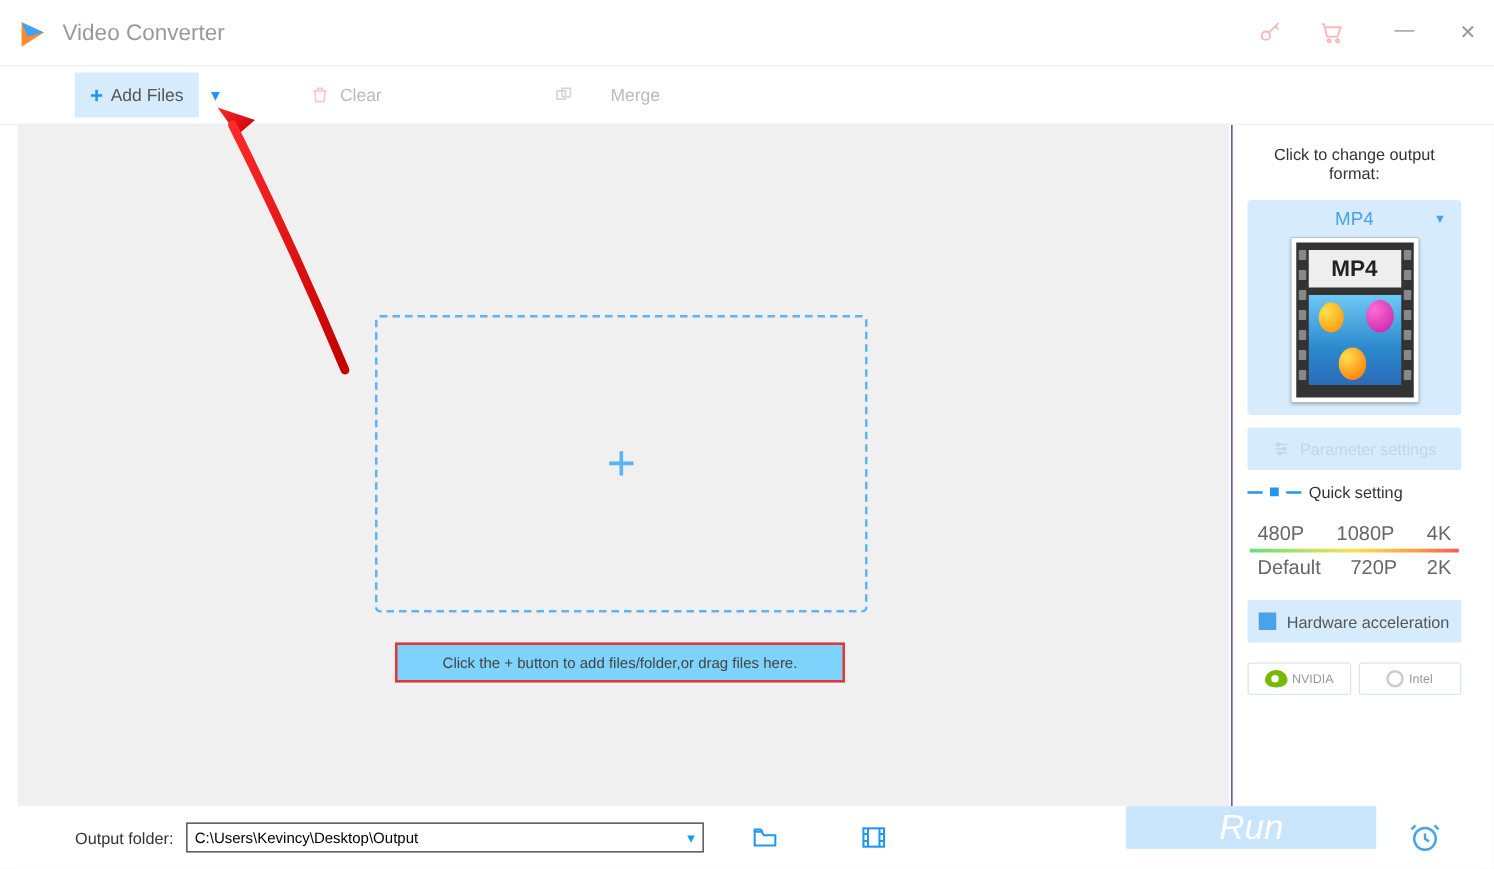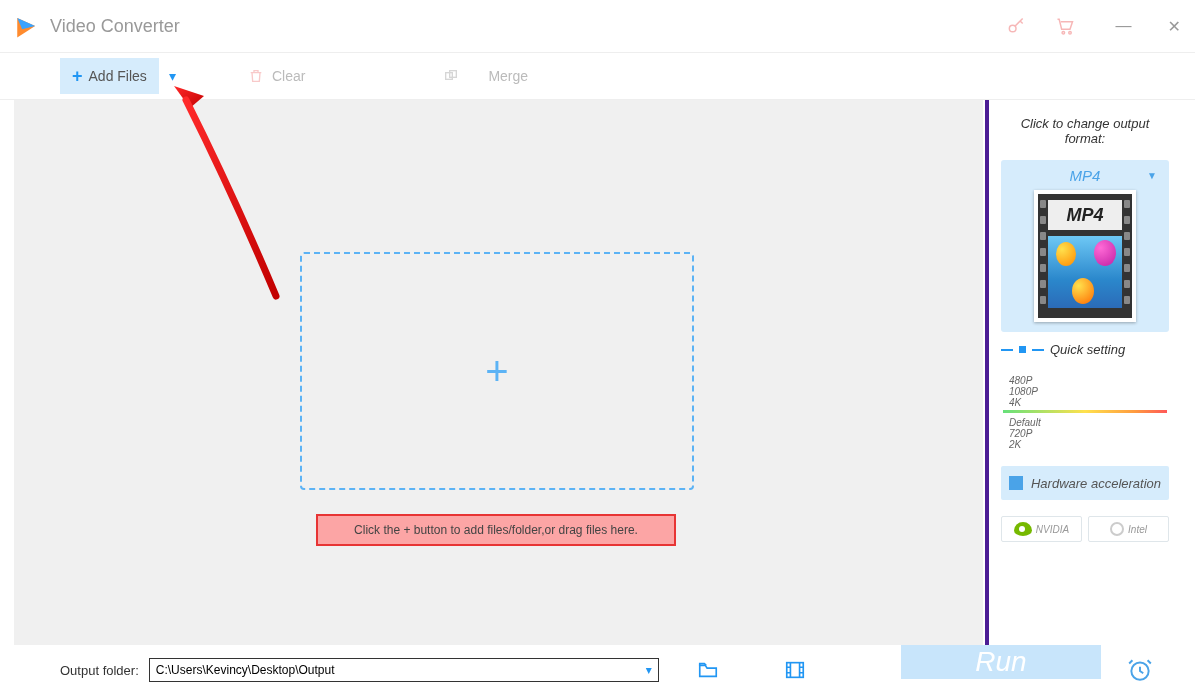--- a/index.html
+++ b/index.html
@@ -25,54 +25,54 @@
     .disabled-txt { color: #bbb; }
     .trash-icon, .merge-icon { margin-right: 8px; opacity: .6; }
     .tb-spacer { margin-left: 36px; }
     .tb-spacer2 { margin-left: 110px; gap: 21px; }
 
     
     .main { position: absolute; top: 100px; left: 14px; right: 14px; bottom: 50px; display: flex; }
     .workspace { flex: 1; background: #f0f0f0; position: relative; }
     .dropzone { position: absolute; left: 286px; top: 152px; width: 394px; height: 238px; border: 2px dashed #5cb3f5; border-radius: 4px; display: flex; align-items: center; justify-content: center; cursor: pointer; }
     .drop-plus { color: #5cb3f5; font-size: 40px; font-weight: 300; }
-    .hint-box { position: absolute; left: 302px; top: 414px; width: 360px; height: 32px; border: 2px solid #e73434; display: flex; align-items: center; justify-content: center; background: #fca5a5; }
+    .hint-box { position: absolute; left: 302px; top: 414px; width: 360px; height: 32px; border: 2px solid #e73434; display: flex; align-items: center; justify-content: center; background: #7dd3fc; }
     .hint-txt { color: #444; font-size: 12px; }
     .arrow { position: absolute; left: 150px; top: -14px; pointer-events: none; }
 
     
-    .right-panel { width: 196px; background: #fff; border-left: 4px solid #4c1d95; padding: 16px 12px 10px; display: flex; flex-direction: column; gap: 10px; margin-left: 2px; font-style: italic; }
+    .right-panel { width: 196px; background: #fff; border-left: 1px solid #4c1d95; padding: 16px 12px 10px; display: flex; flex-direction: column; gap: 10px; margin-left: 2px; }
     .rp-hint { font-size: 13px; text-align: center; color: #333; margin-bottom: 4px; }
     .format-card { background: #d6ecfc; border-radius: 3px; padding-bottom: 10px; }
     .format-header { display: flex; align-items: center; justify-content: center; position: relative; height: 30px; color: #4aa3e8; font-size: 15px; }
     .format-dd { position: absolute; right: 12px; color: #4aa3e8; font-size: 10px; }
     .format-preview { width: 102px; height: 132px; margin: 0 auto; border: 4px solid #fff; background: #333; position: relative; box-shadow: 0 1px 3px rgba(0,0,0,.3); overflow: hidden; }
     .film-hole { position: absolute; width: 6px; height: 8px; background: #888; border-radius: 1px; }
     .mp4-badge { position: absolute; top: 6px; left: 10px; right: 10px; height: 30px; background: #eee; color: #222; font-size: 18px; font-weight: bold; display: flex; align-items: center; justify-content: center; }
     .scene { position: absolute; top: 42px; left: 10px; right: 10px; bottom: 10px; background: linear-gradient(180deg,#6ec8f5 0%,#2b88cc 60%,#2b6bb8 100%); }
     .balloon { position: absolute; border-radius: 50%; }
     .param-btn { height: 34px; background: #d6ecfc; display: flex; align-items: center; justify-content: center; font-size: 13px; color: #bbd8ee; gap: 8px; border-radius: 2px; }
     .quick-setting { display: flex; align-items: center; color: #333; font-size: 13px; gap: 6px; }
     .qs-dot { width: 7px; height: 7px; background: #2196f3; }
     .qs-line { height: 2px; width: 12px; background: #2196f3; }
     .slider-wrap { padding: 8px 2px 0; }
-    .slider-labels { display: flex; justify-content: space-between; font-size: 10px; color: #666; padding: 0 6px; margin-bottom: 2px; flex-direction: column; }
+    .slider-labels { display: flex; justify-content: space-between; font-size: 16px; color: #666; padding: 0 6px; margin-bottom: 2px; }
     .slider-track { height: 3px; background: linear-gradient(90deg,#66e07a 0%, #ffe14d 50%, #ff9c3f 80%, #ff5858 100%); margin-bottom: 4px; }
     .hw-btn { height: 34px; background: #d6ecfc; display: flex; align-items: center; justify-content: center; font-size: 13px; color: #555; gap: 8px; border-radius: 2px; margin-top: 4px; }
     .chip-icon { width: 14px; height: 14px; background: #4aa3e8; position: relative; }
     .vendor-row { display: flex; gap: 6px; margin-top: 6px; }
     .vendor-chip { flex: 1; height: 26px; border: 1px solid #dfe6ea; border-radius: 2px; display: flex; align-items: center; justify-content: center; font-size: 10px; color: #999; gap: 4px; text-align: center; }
     .nv-eye { width: 18px; height: 14px; background: #76b900; border-radius: 50% 50% 50% 50% / 60% 60% 40% 40%; position: relative; }
     .nv-eye::after { content:''; position:absolute; left:5px; top:4px; width:6px; height:6px; background:#fff; border-radius:50%; }
     .intel-ring { width: 14px; height: 14px; border: 2px solid #ccc; border-radius: 50%; }
 
     
     .bottom-bar { position: absolute; bottom: 0; left: 14px; right: 14px; height: 50px; background: #fff; display: flex; align-items: center; gap: 10px; }
     .out-label { font-size: 13px; color: #333; margin-left: 46px; }
-    .out-input { width: 510px; height: 24px; border: 1px solid #333; padding: 0 6px; font-size: 12px; display: flex; align-items: center; justify-content: space-between; background: #fff; }
+    .out-input { width: 414px; height: 24px; border: 1px solid #333; padding: 0 6px; font-size: 12px; display: flex; align-items: center; justify-content: space-between; background: #fff; }
     .out-dd { color: #2196f3; }
     .out-icon { color: #2196f3; font-size: 22px; margin-left: 26px; cursor: pointer; }
     .run-btn { position: absolute; right: 80px; top: 0; bottom: 16px; width: 200px; background: #c8e5fb; color: #fff; display: flex; align-items: center; justify-content: center; font-size: 28px; font-weight: 500; font-style: italic; cursor: pointer; }
     .clock-icon { position: absolute; right: 28px; color: #4aa3e8; font-size: 22px; cursor: pointer; }
   </style>
 </head>
 <body>
 
 <div class="title-bar">
   <svg class="app-logo" viewBox="0 0 32 32">
@@ -162,20 +162,29 @@
           <span class="film-hole" style="right:2px;top:86px"></span>
           <span class="film-hole" style="right:2px;top:102px"></span>
         <div class="mp4-badge">MP4</div>
         <div class="scene">
           <div class="balloon" style="width:20px;height:24px;left:8px;top:6px;background:radial-gradient(circle at 30% 30%,#ffe14d,#ff8a00)"></div>
           <div class="balloon" style="width:22px;height:26px;right:6px;top:4px;background:radial-gradient(circle at 30% 30%,#ff6ad6,#c21fa3)"></div>
           <div class="balloon" style="width:22px;height:26px;left:24px;bottom:4px;background:radial-gradient(circle at 30% 30%,#ffe14d,#ff6a00)"></div>
         </div>
       </div>
     </div>
+    <div class="param-btn">
+      <svg width="14" height="14" viewBox="0 0 24 24" fill="none" stroke="#bbd8ee" stroke-width="2">
+          <path d="M4 6h16M4 12h16M4 18h16"></path>
+          <circle cx="8" cy="6" r="2" fill="#bbd8ee"></circle>
+          <circle cx="16" cy="12" r="2" fill="#bbd8ee"></circle>
+          <circle cx="10" cy="18" r="2" fill="#bbd8ee"></circle>
+        </svg>
+      <span>Parameter settings</span>
+    </div>
     <div class="quick-setting">
       <span class="qs-line"></span>
       <span class="qs-dot"></span>
       <span class="qs-line"></span>
       <span>Quick setting</span>
     </div>
     <div class="slider-wrap">
       <div class="slider-labels">
         <span>480P</span>
         <span>1080P</span>

